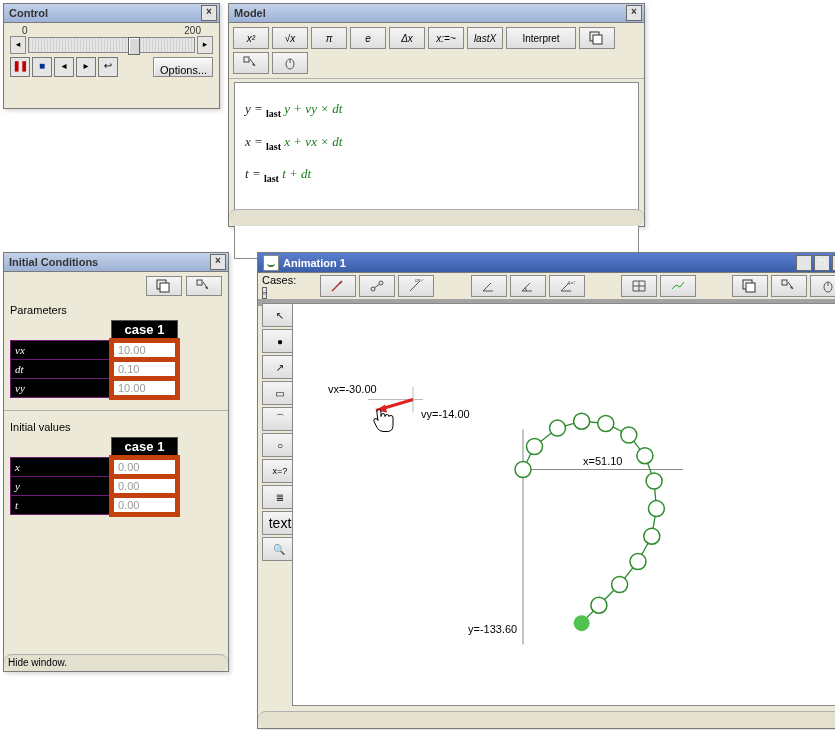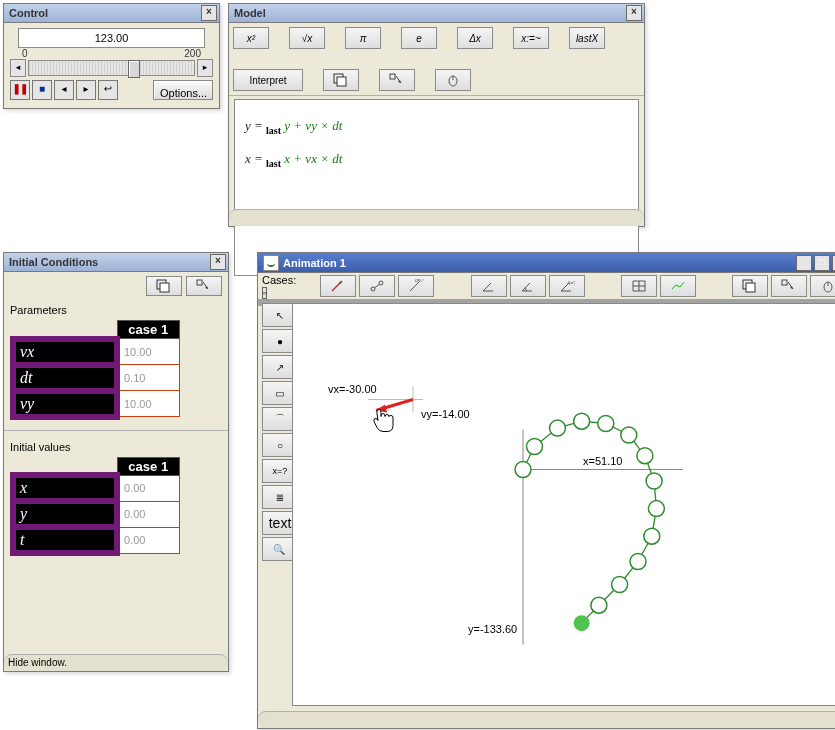--- a/index.html
+++ b/index.html
@@ -123,21 +123,21 @@
     line-height: 16px;
     cursor: pointer;
   }
   #control .pause { color: #c00000; letter-spacing: -1px; font-weight: bold; }
   #control .stop { color: #003090; }
 
   
   #model { left: 228px; top: 3px; width: 415px; height: 222px; }
   #model .toolbar {
     display: flex;
-    gap: 20px;
+    gap: 3px;
     padding: 4px;
     border-bottom: 1px solid #b0b0b0;
     flex-wrap: wrap;
   }
   .toolbtn {
     height: 20px;
     min-width: 26px;
     padding: 0 4px;
     border: 1px solid #8a8a8a;
     background: linear-gradient(to bottom, #f5f5f5, #dedede);
@@ -196,30 +196,30 @@
     padding: 1px 4px;
     border: 1px solid #555;
     text-align: center;
   }
   #initial th.blank { background: #ece9d8; border: none; }
   #initial td.varname {
     background: #000;
     color: #fff;
     font-style: italic;
     font-family: Georgia, serif;
-    font-size: 16px;
+    font-size: 11px;
     padding: 1px 4px;
     width: 90px;
-    border: 6px solid #701a75;
+    border: 1px solid #701a75;
   }
   #initial td.val {
     background: #fff;
     color: #999;
     padding: 1px 4px;
-    border: 1px solid #c2410c;
+    border: 5px solid #c2410c;
     margin-left: 37px;
   }
   #initial hr { border: none; border-top: 1px solid #b0b0b0; margin: 6px 0; }
 
   
   #anim { left: 257px; top: 252px; width: 592px; height: 475px; }
   #anim .titlebar { height: 19px; }
   #anim .titlebar .appicon {
     width: 14px; height: 14px;
     background: #fff;
@@ -277,21 +277,20 @@
 </head>
 <body>
 
 <div id="control" class="panel">
   <div class="titlebar">
     <span>Control</span>
     <span class="spacer"></span>
     <span class="wbtn">×</span>
   </div>
   <div class="body">
-    <div class="readout">123.00</div>
     <div class="scale">
       <span>0</span>
       <span>200</span>
     </div>
     <div class="sliderrow">
       <div class="arrowbtn">◂</div>
       <div class="track">
         <div class="thumb"></div>
       </div>
       <div class="arrowbtn">▸</div>
@@ -346,20 +345,25 @@
   <div class="editor">
     <div>
       <span class="lhs">y</span>
       <span class="lhs"> = </span><span class="sub">last</span>
       <span class="rhs"> y + vy × dt</span>
     </div>
     <div>
       <span class="lhs">x</span>
       <span class="lhs"> = </span><span class="sub">last</span>
       <span class="rhs"> x + vx × dt</span>
+    </div>
+    <div>
+      <span class="lhs">t</span>
+      <span class="lhs"> = </span><span class="sub">last</span>
+      <span class="rhs"> t + dt</span>
     </div>
   </div>
   <div class="statusbar"></div>
 </div>
 
 <div id="initial" class="panel">
   <div class="titlebar">
     <span>Initial Conditions</span>
     <span class="spacer"></span>
     <span class="wbtn">×</span>

